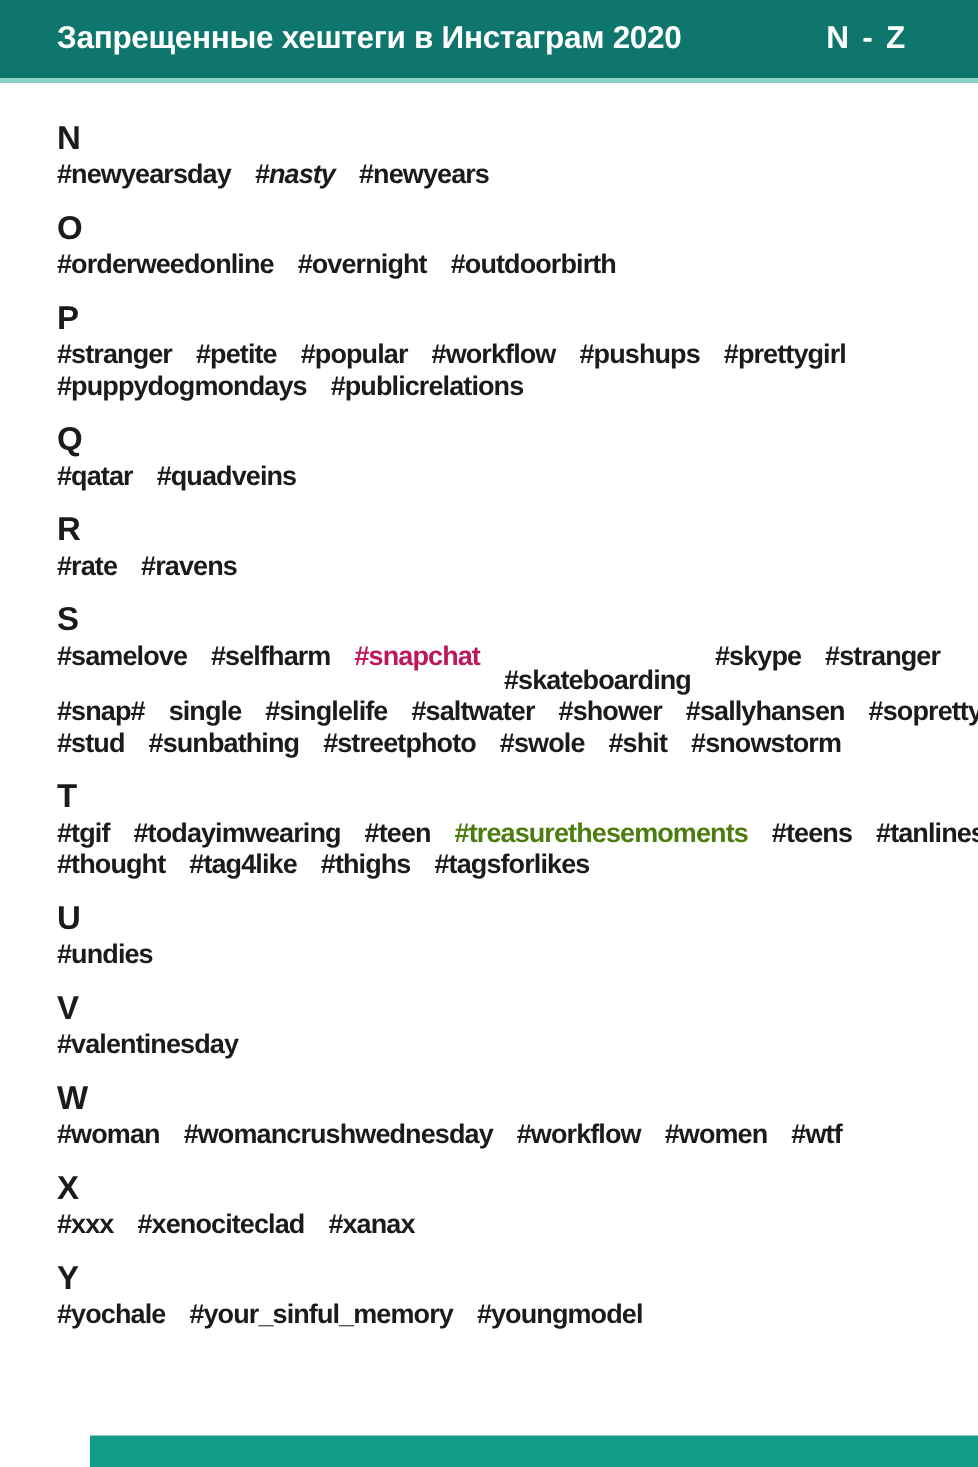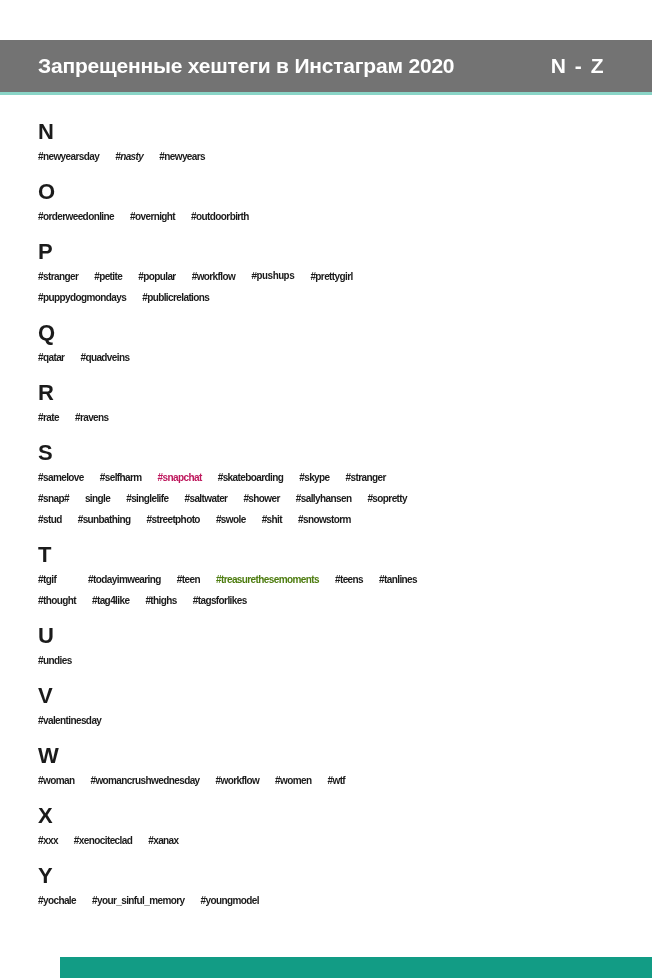--- a/index.html
+++ b/index.html
@@ -45,38 +45,38 @@
     margin-bottom: 2px;
     letter-spacing: -0.3px;
   }
   .tag-line {
     display: flex;
     column-gap: 16px;
     white-space: nowrap;
     line-height: 21px;
   }
   .tag {
-    font-size: 10px;
+    font-size: 18px;
     font-weight: bold;
     color: #1b1b1b;
     letter-spacing: -0.6px;
   }
   .bottom-bar {
     position: absolute;
     left: 60px;
     right: 0;
     bottom: 0;
     height: 21px;
     background: #129c85;
   }
 </style>
 </head>
 <body>
 
-<header class="header" style="background: #737373; margin-top: 40px;">
+<header class="header" style="background: #0f766e;">
   <span class="header-title">Запрещенные хештеги в Инстаграм 2020</span>
   <span class="header-range">N - Z</span>
 </header>
 
 <main class="content">
   <section class="section">
     <div class="letter">N</div>
   <div class="tag-line">
         <span class="tag" style="color: rgb(27, 27, 27);">#newyearsday</span>
         <span class="tag" style="color: rgb(27, 27, 27); font-style: italic;">#nasty</span>
@@ -93,21 +93,21 @@
       </div>
     </section>
 
   <section class="section">
     <div class="letter">P</div>
   <div class="tag-line">
         <span class="tag" style="color: rgb(27, 27, 27);">#stranger</span>
         <span class="tag" style="color: rgb(27, 27, 27);">#petite</span>
         <span class="tag" style="color: rgb(27, 27, 27);">#popular</span>
         <span class="tag" style="color: rgb(27, 27, 27);">#workflow</span>
-        <span class="tag" style="color: rgb(27, 27, 27); font-family: Liberation Mono, monospace;">#pushups</span>
+        <span class="tag" style="color: rgb(27, 27, 27);">#pushups</span>
         <span class="tag" style="color: rgb(27, 27, 27);">#prettygirl</span>
       </div>
       <div class="tag-line">
         <span class="tag" style="color: rgb(27, 27, 27);">#puppydogmondays</span>
         <span class="tag" style="color: rgb(27, 27, 27);">#publicrelations</span>
       </div>
     </section>
 
   <section class="section">
     <div class="letter">Q</div>
@@ -124,21 +124,21 @@
         <span class="tag" style="color: rgb(27, 27, 27);">#ravens</span>
       </div>
     </section>
 
   <section class="section">
     <div class="letter">S</div>
   <div class="tag-line">
         <span class="tag" style="color: rgb(27, 27, 27);">#samelove</span>
         <span class="tag" style="color: rgb(27, 27, 27);">#selfharm</span>
         <span class="tag" style="color: #be185d;">#snapchat</span>
-        <span class="tag" style="color: rgb(27, 27, 27);">#skateboarding</span>
+        <span class="tag" style="color: rgb(27, 27, 27); margin-top: 16px;">#skateboarding</span>
         <span class="tag" style="color: rgb(27, 27, 27);">#skype</span>
         <span class="tag" style="color: rgb(27, 27, 27);">#stranger</span>
       </div>
       <div class="tag-line">
         <span class="tag" style="color: rgb(27, 27, 27);">#snap#</span>
         <span class="tag" style="color: rgb(27, 27, 27);">single</span>
         <span class="tag" style="color: rgb(27, 27, 27);">#singlelife</span>
         <span class="tag" style="color: rgb(27, 27, 27);">#saltwater</span>
         <span class="tag" style="color: rgb(27, 27, 27);">#shower</span>
         <span class="tag" style="color: rgb(27, 27, 27);">#sallyhansen</span>
@@ -151,21 +151,21 @@
         <span class="tag" style="color: rgb(27, 27, 27);">#swole</span>
         <span class="tag" style="color: rgb(27, 27, 27);">#shit</span>
         <span class="tag" style="color: rgb(27, 27, 27);">#snowstorm</span>
       </div>
     </section>
 
   <section class="section">
     <div class="letter">T</div>
   <div class="tag-line">
         <span class="tag" style="color: rgb(27, 27, 27);">#tgif</span>
-        <span class="tag" style="color: rgb(27, 27, 27); margin-left: 16px;">#todayimwearing</span>
+        <span class="tag" style="color: rgb(27, 27, 27);">#todayimwearing</span>
         <span class="tag" style="color: rgb(27, 27, 27);">#teen</span>
         <span class="tag" style="color: #4d7c0f;">#treasurethesemoments</span>
         <span class="tag" style="color: rgb(27, 27, 27);">#teens</span>
         <span class="tag" style="color: rgb(27, 27, 27);">#tanlines</span>
       </div>
       <div class="tag-line">
         <span class="tag" style="color: rgb(27, 27, 27);">#thought</span>
         <span class="tag" style="color: rgb(27, 27, 27);">#tag4like</span>
         <span class="tag" style="color: rgb(27, 27, 27);">#thighs</span>
         <span class="tag" style="color: rgb(27, 27, 27);">#tagsforlikes</span>

